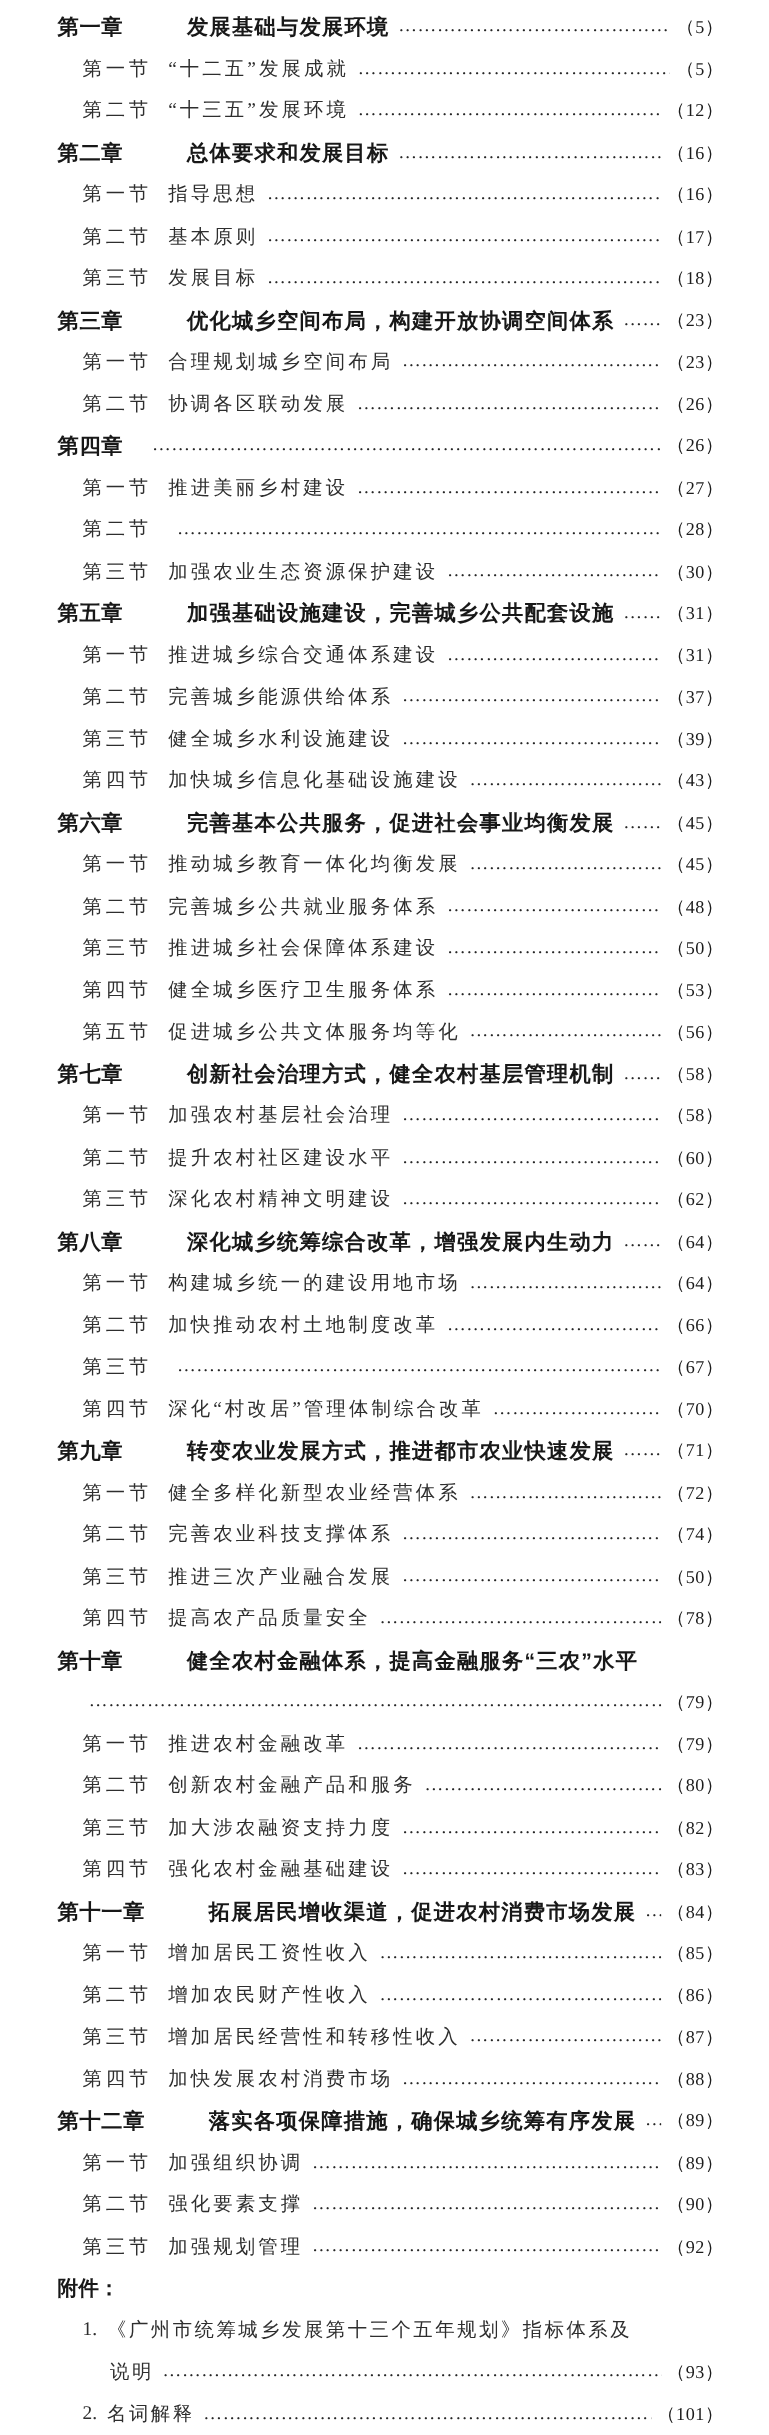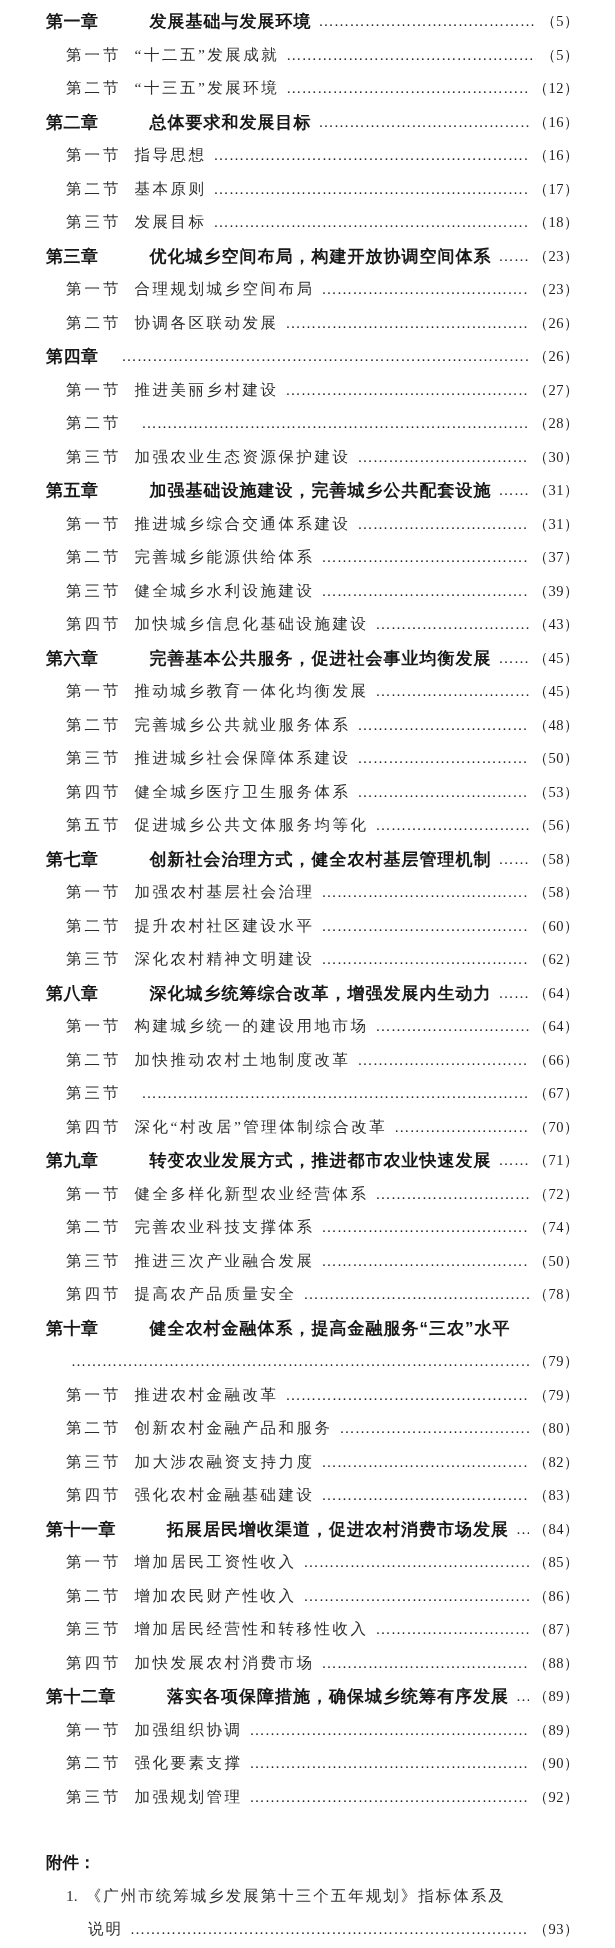--- a/index.html
+++ b/index.html
@@ -14,21 +14,21 @@
   .section{padding-left:20px;font-size:15.5px;color:#2e2e2e;}
   .section .label{margin-right:13px;letter-spacing:3px;}
   .section .title{letter-spacing:2.5px;}
   .cont{padding-left:18px;}
   .dots{flex:1 1 0;min-width:0;overflow:hidden;margin:0 5px 0 7px;
         font-family:"Liberation Serif","DejaVu Serif",serif;font-weight:400;
         font-size:15px;letter-spacing:0.5px;color:#262626;}
   .pageno{font-family:"Liberation Serif","DejaVu Serif",serif;font-weight:400;
           font-size:14.5px;color:#1c1c1c;letter-spacing:0.5px;}
   .appendix-heading{font-family:"Liberation Sans","DejaVu Sans",sans-serif;
-          font-weight:700;font-size:16.5px;color:#181818;margin-top:32px;}
+          font-weight:700;font-size:16.5px;color:#181818;}
   .appx{padding-left:20px;font-size:15.5px;color:#2e2e2e;}
   .appx .num{margin-right:8px;}
   .appx .title{letter-spacing:2px;font-family:Liberation Serif, serif;}
   .appx-cont{padding-left:42px;font-size:15.5px;color:#2e2e2e;}
   .appx-cont .title{letter-spacing:2px;}
 </style>
 </head>
 <body>
 
 <div class="page">

